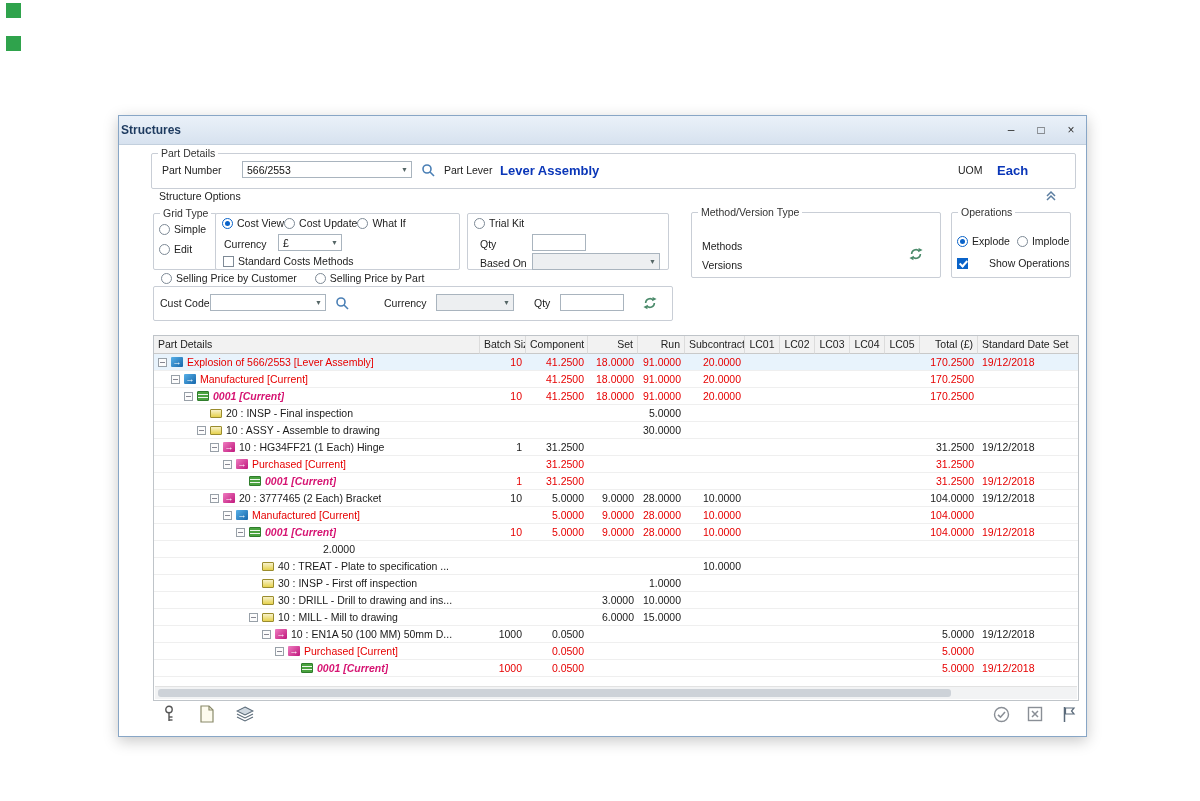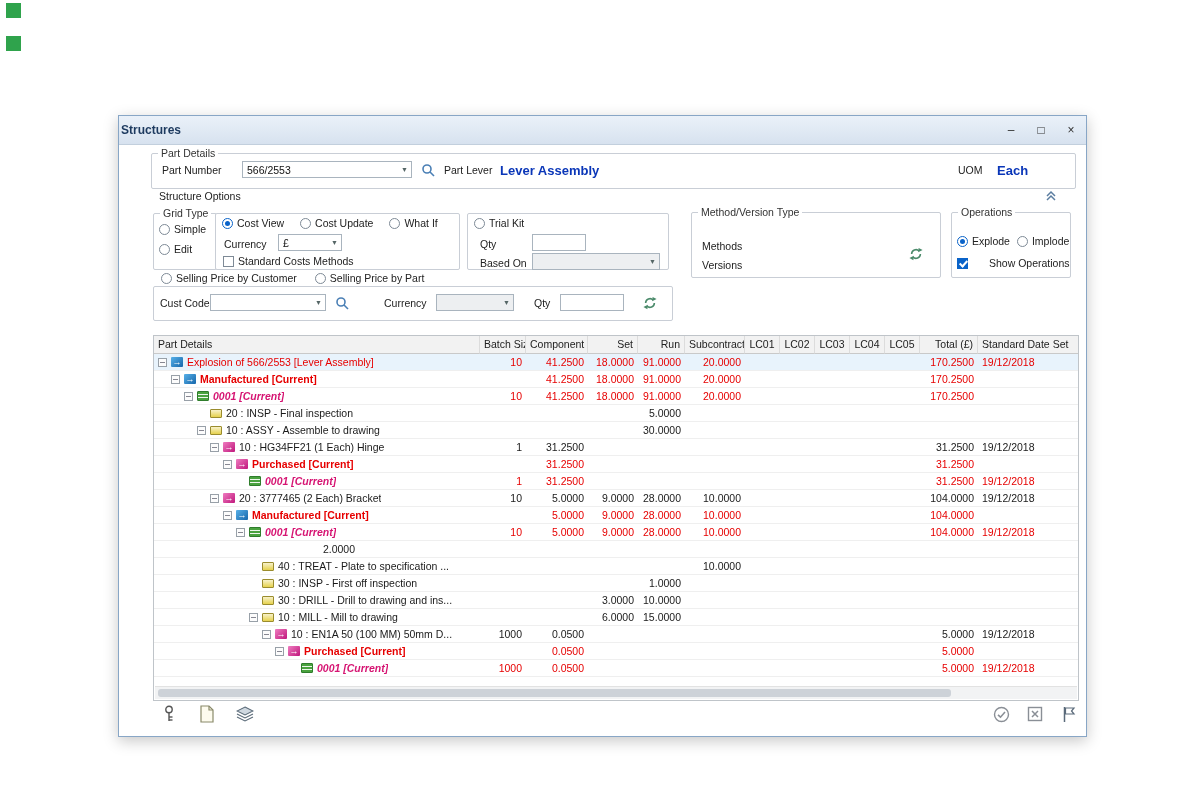--- a/index.html
+++ b/index.html
@@ -35,21 +35,21 @@
     box-sizing:border-box;position:relative;flex:none;}
   .rdo.on{border-color:#0a63c9;}
   .rdo.on::after{content:'';position:absolute;left:2px;top:2px;width:5px;height:5px;border-radius:50%;background:#0a63c9;}
   .cb{width:11px;height:11px;border:1px solid #7e8a96;background:#fff;display:inline-block;box-sizing:border-box;
     position:relative;flex:none;}
   .cb.on{background:#0a63c9;border-color:#0a63c9;}
   .cb.on::after{content:'';position:absolute;left:3px;top:0px;width:3px;height:6px;border:solid #fff;
     border-width:0 2px 2px 0;transform:rotate(42deg);}
 
   #grid-type-opts{position:absolute;left:5px;top:9px;display:flex;flex-direction:column;gap:8px;}
-  #cost-opts{position:absolute;left:6px;top:3px;display:flex;gap:16px;}
+  #cost-opts{position:absolute;left:6px;top:3px;display:flex;gap:0;}
   #trial-opts{position:absolute;left:6px;top:3px;display:flex;}
   #ops-opts{position:absolute;left:5px;top:22px;display:flex;gap:7px;}
   #selling-opts{position:absolute;left:40px;top:156px;display:flex;gap:18px;background:#fff;padding:0 2px;}
 
   #mv-grid{position:absolute;left:62px;top:7px;display:grid;grid-template-columns:26px 56px 44px 48px;
     column-gap:3px;row-gap:7px;justify-items:center;align-items:center;font-size:10.5px;color:#222;}
   .mv-col{white-space:nowrap;}
 
   #grid{position:absolute;left:34px;top:219px;width:926px;height:366px;border:1px solid #bfc4c9;
     box-sizing:border-box;background:#fff;overflow:hidden;}
@@ -74,21 +74,21 @@
   .tic-purch{background:linear-gradient(135deg,#ef7cc0,#c0177c);}
   .tic-explode::after,.tic-purch::after{content:'\2192';position:absolute;left:0;right:0;top:0;bottom:0;
     color:#fff;font-size:9px;line-height:10px;text-align:center;font-weight:bold;}
   .tic-method{background:#4aa23f;border:1px solid #2f7d2c;box-sizing:border-box;
     background-image:linear-gradient(180deg,transparent 2px,rgba(255,255,255,.9) 2px,rgba(255,255,255,.9) 3px,
     transparent 3px,transparent 5px,rgba(255,255,255,.9) 5px,rgba(255,255,255,.9) 6px,transparent 6px);}
   .tic-op{background:#e6d24e;border:1px solid #9a8c2e;box-sizing:border-box;height:9px;
     background-image:linear-gradient(180deg,rgba(255,255,255,.7),transparent);}
   .tt{overflow:hidden;white-space:nowrap;}
   .tt-red{color:#e60000;}
-  .tt-redbold{color:#e60000;font-weight:bold;}
+  .tt-redbold{color:#e60000;font-weight:normal;}
   .tt-method{color:#d61472;font-weight:bold;font-style:italic;}
   .tt-plain{color:#1a1a1a;}
 
   #hscroll{position:absolute;left:1px;right:1px;bottom:1px;height:12px;background:#f2f3f4;border-top:1px solid #e2e2e2;}
   #hthumb{position:absolute;left:3px;top:2px;height:8px;width:86%;background:#cdd2d8;border-radius:3px;}
 
   .chev{position:absolute;left:924px;top:72px;width:16px;height:16px;display:flex;align-items:center;justify-content:center;}
   .footbtn{position:absolute;width:20px;height:20px;display:flex;align-items:center;justify-content:center;}
 </style>
 </head>

